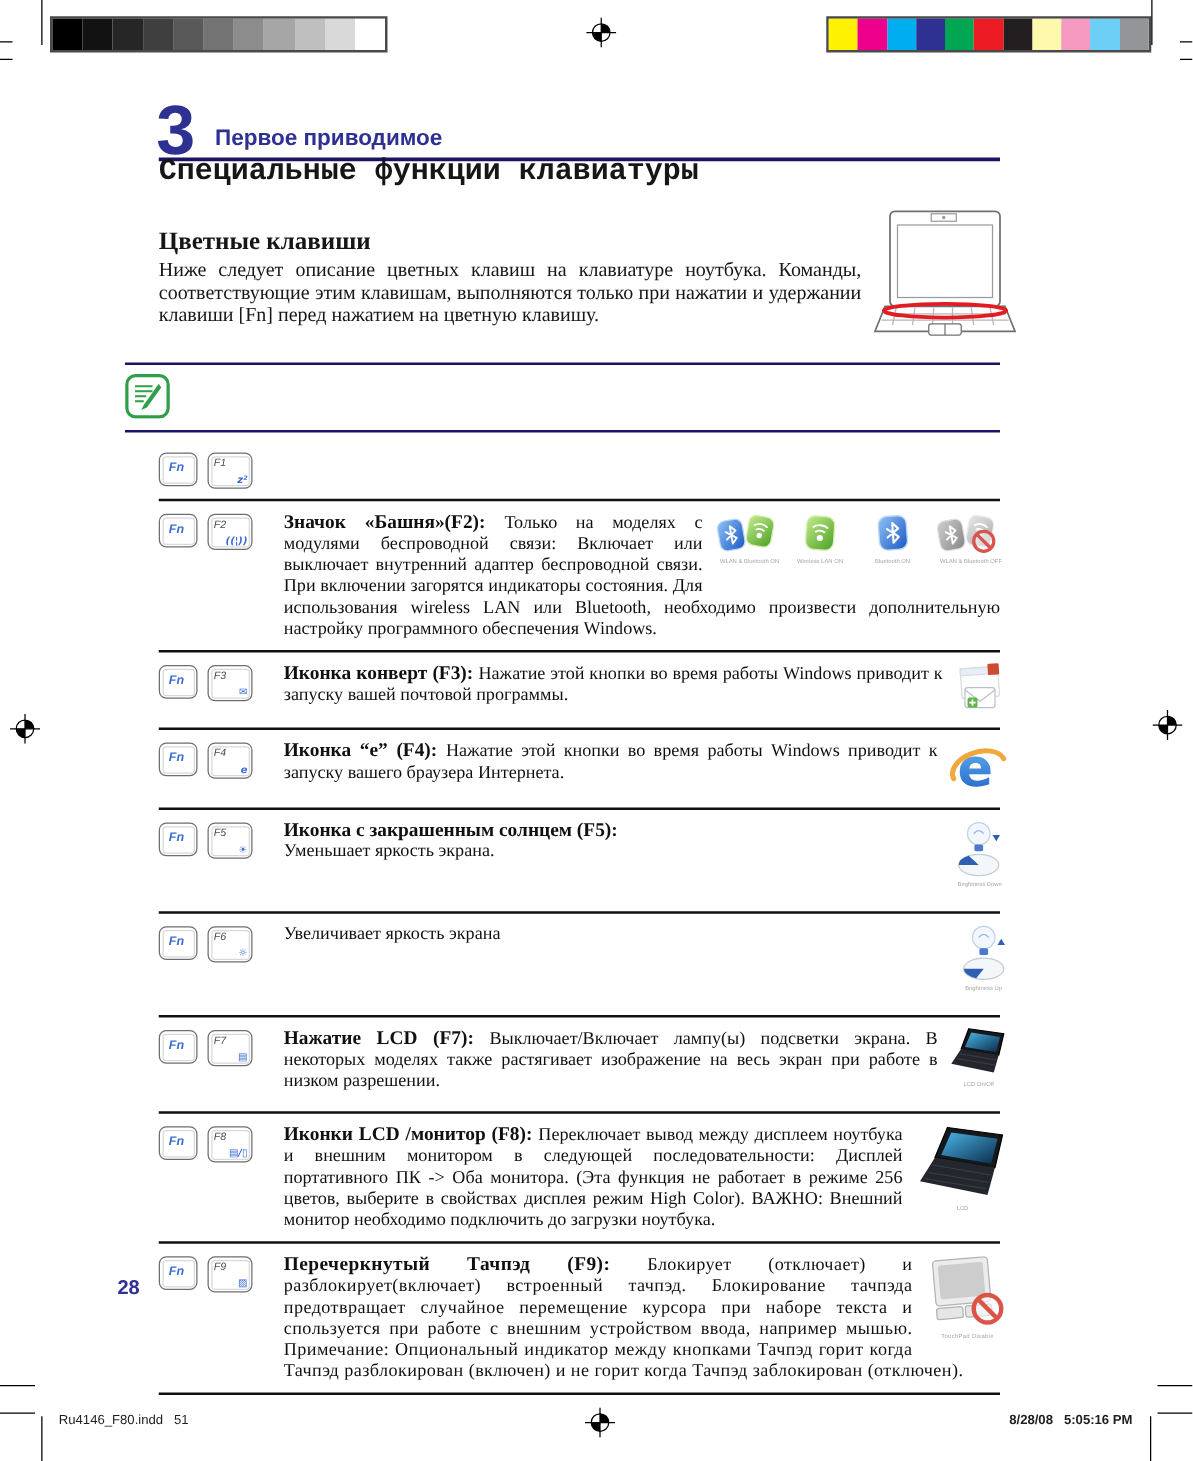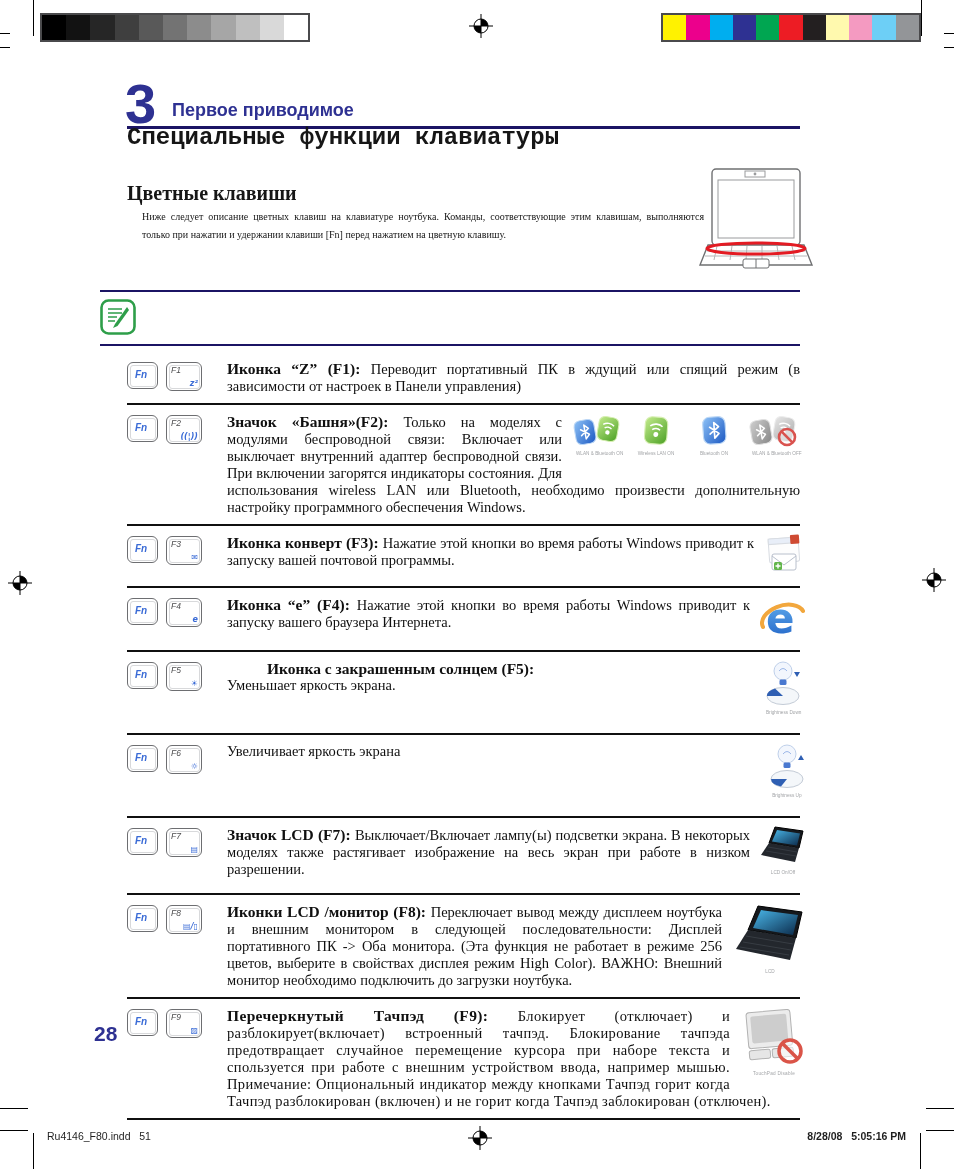--- a/index.html
+++ b/index.html
@@ -13,21 +13,21 @@
   .cropline{position:absolute;background:#000;}
   .regmark{position:absolute;width:24px;height:24px;}
   
   .chnum{left:125px;top:80px;font-family:"Liberation Sans",sans-serif;font-weight:bold;
          font-size:56px;line-height:0.85;color:#2e3192;}
   .chtitle{left:172px;top:100px;font-family:"Liberation Sans",sans-serif;font-weight:bold;
          font-size:18px;color:#2e3192;}
   .chrule{left:127px;top:126px;width:673px;height:3px;background:#1b1464;}
   .title{left:127px;top:124px;font-weight:bold;font-size:24px;font-family:Liberation Mono, monospace;}
   .sectitle{left:127px;top:182px;font-weight:bold;font-size:20px;}
-  .intro{left:142px;top:208px;width:562px;font-size:10px;line-height:18px;text-align:justify;}
+  .intro{left:127px;top:208px;width:562px;font-size:16px;line-height:18px;text-align:justify;}
   
   .notebox{left:100px;top:290px;width:700px;border-top:2px solid #1b1464;border-bottom:2px solid #1b1464;
            padding:7px 0 9px 0;display:flex;gap:11px;}
   .notetext{font-family:"Liberation Sans",sans-serif;font-weight:bold;font-size:13.5px;
             line-height:17px;color:#1a1a1a;width:648px;text-align:justify;}
   
   .rows{position:absolute;left:127px;top:352px;width:673px;}
   .row{border-bottom:2px solid #101010;padding:8px 0;display:flex;}
   .row::after{content:"";display:block;clear:both;}
   .keys{width:100px;flex:none;display:flex;gap:8px;align-items:flex-start;padding-top:2px;}
@@ -36,33 +36,33 @@
   .cap-fn{width:29px;height:25px;}
   .cap-f{width:34px;height:27px;}
   .fnlabel{position:absolute;top:6px;left:7px;font-family:"Liberation Sans",sans-serif;
            font-style:italic;font-weight:bold;font-size:10px;color:#3a6bd6;z-index:1;}
   .klabel{position:absolute;top:2px;left:4px;font-family:"Liberation Sans",sans-serif;
           font-style:italic;font-size:8.5px;color:#4d4d4f;z-index:1;}
   .kglyph{position:absolute;bottom:2px;right:3px;font-size:8px;font-weight:bold;color:#3a6bd6;z-index:1;
           font-family:"DejaVu Sans",sans-serif;}
   .rtext{flex:1;font-size:14.5px;line-height:17px;text-align:justify;color:#101010;}
   .rh{font-weight:bold;font-size:15.5px;}
-  .rh.block{display:block;margin-left:40px;}
+  .rh.block{display:block;}
   .rn{font-weight:normal;}
   .sp .rtxtin{letter-spacing:0.35px;}
   
   .ricon{float:right;text-align:center;margin:0 0 2px 10px;}
   .icap{display:block;font-family:"Liberation Sans",sans-serif;font-size:6px;color:#a2a4a7;
         transform:scale(.78);transform-origin:center top;white-space:nowrap;margin-top:0;}
   .wgroup{float:right;width:230px;margin:2px 0 4px 8px;display:flex;justify-content:space-between;}
   .wicon{width:54px;text-align:center;}
   .offgray use{filter:grayscale(1) opacity(.7);}
   
   .pageno{left:94px;top:1022px;font-family:"Liberation Sans",sans-serif;font-weight:bold;
-          font-size:21px;color:#2e3192;}
+          font-size:16px;color:#2e3192;}
   .fnote{font-family:"Liberation Sans",sans-serif;font-size:10.5px;color:#1f1f1f;white-space:pre;}
   #fleft{left:47px;top:1130px;}
   #fright{right:48px;top:1130px;font-weight:bold;}
   svg{display:block;}
   .ricon svg, .wicon svg{margin:0 auto;}
 </style>
 </head>
 <body>
 
 <svg width="0" height="0" style="position:absolute" aria-hidden="true">
@@ -210,21 +210,20 @@
   <div class="row">
     <div class="keys">
       <span class="keycap cap-fn">
           <i class="fnlabel">Fn</i>
         </span>
       <span class="keycap cap-f">
           <i class="klabel">F1</i>
           <i class="kglyph">z²</i>
         </span>
     </div>
-    <div class="rtext"><b class="rh">Иконка “Z” (F1): </b><span>Переводит портативный ПК в ждущий или спящий режим (в зависимости от настроек в Панели управления)</span></div>
   </div>
 
   <div class="row">
     <div class="keys">
       <span class="keycap cap-fn">
           <i class="fnlabel">Fn</i>
         </span>
       <span class="keycap cap-f">
           <i class="klabel">F2</i>
           <i class="kglyph">((¦))</i>
@@ -380,21 +379,21 @@
     <div class="rtext">
       <span class="ricon" style="margin-right:-6px">
         <svg width="46" height="40" viewBox="0 0 46 40">
           <path d="M15 1 L43 5 L39 22 L9 17 Z" fill="#15181c" stroke="#000"></path>
           <path d="M17 4 L40 7.5 L37 19.5 L12 15.5 Z" fill="url(#gscr)"></path>
           <path d="M9 17 L39 22 L35 36 L1 29 Z" fill="#23272d"></path>
           <path d="M8 21 L37 26 M6 25 L36 30" stroke="#3a3f46" stroke-width="0.8"></path>
         </svg>
         <span class="icap">LCD On/Off</span>
       </span>
-      <b class="rh">Значок LCD (F7): </b><span>Выключает/Включает лампу(ы) подсветки экрана. В некоторых моделях также растягивает изображение на весь экран при работе в низком разрешении.</span>
+      <b class="rh">Нажатие LCD (F7): </b><span>Выключает/Включает лампу(ы) подсветки экрана. В некоторых моделях также растягивает изображение на весь экран при работе в низком разрешении.</span>
     </div>
   </div>
 
   <div class="row">
     <div class="keys">
       <span class="keycap cap-fn">
           <i class="fnlabel">Fn</i>
         </span>
       <span class="keycap cap-f">
           <i class="klabel">F8</i>

